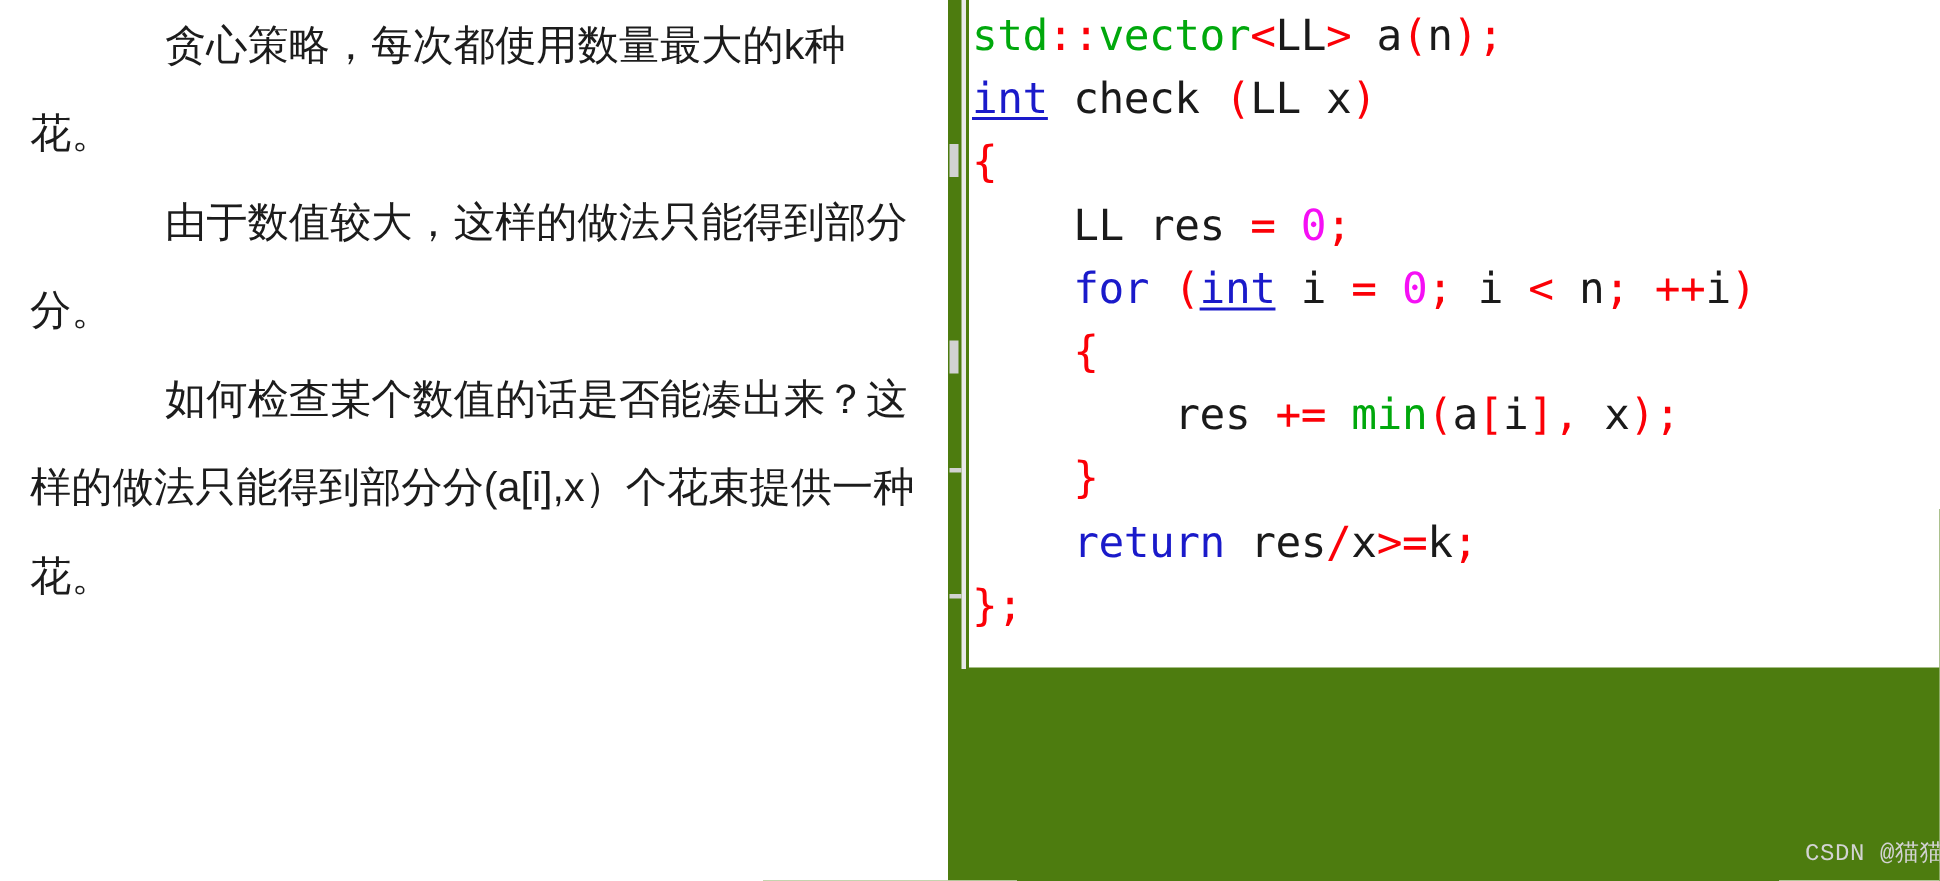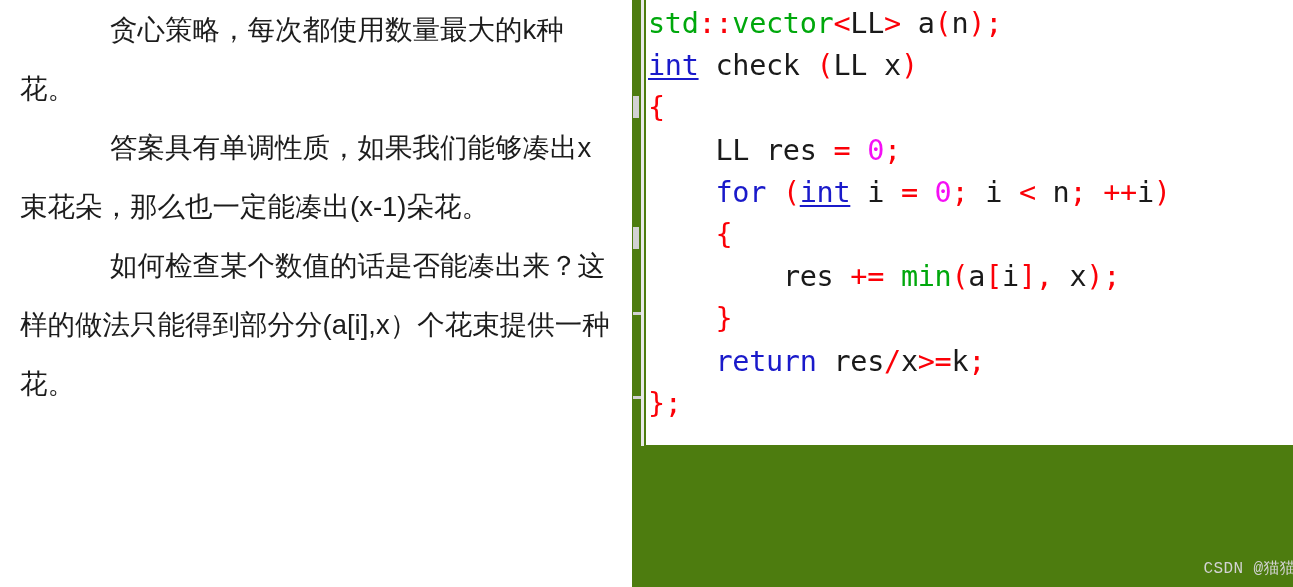--- a/index.html
+++ b/index.html
@@ -105,21 +105,21 @@
     margin-top: 47px;
   }
 </style>
 </head>
 <body>
 
 <div id="screen">
 
   <div id="prose-panel">
     <p class="prose-para">贪心策略，每次都使用数量最大的k种花。</p>
-    <p class="prose-para">答案具有单调性质，如果我们能够凑出x束花朵，那么也一定能凑出(x-1)朵花。</p>
+    <p class="prose-para">由于数值较大，这样的做法只能得到部分分。</p>
     <p class="prose-para">如何检查某个数值的话是否能凑出来？这样的做法只能得到部分分(a[i],x）个花束提供一种花。</p>
   </div>
 
   <div id="gutter-line"></div>
   <div class="gutter-fragment" id="frag-a"></div>
   <div class="gutter-fragment" id="frag-b"></div>
   <div class="gutter-fragment" id="frag-c"></div>
   <div class="gutter-fragment" id="frag-d"></div>
 
   <div id="code-panel">

